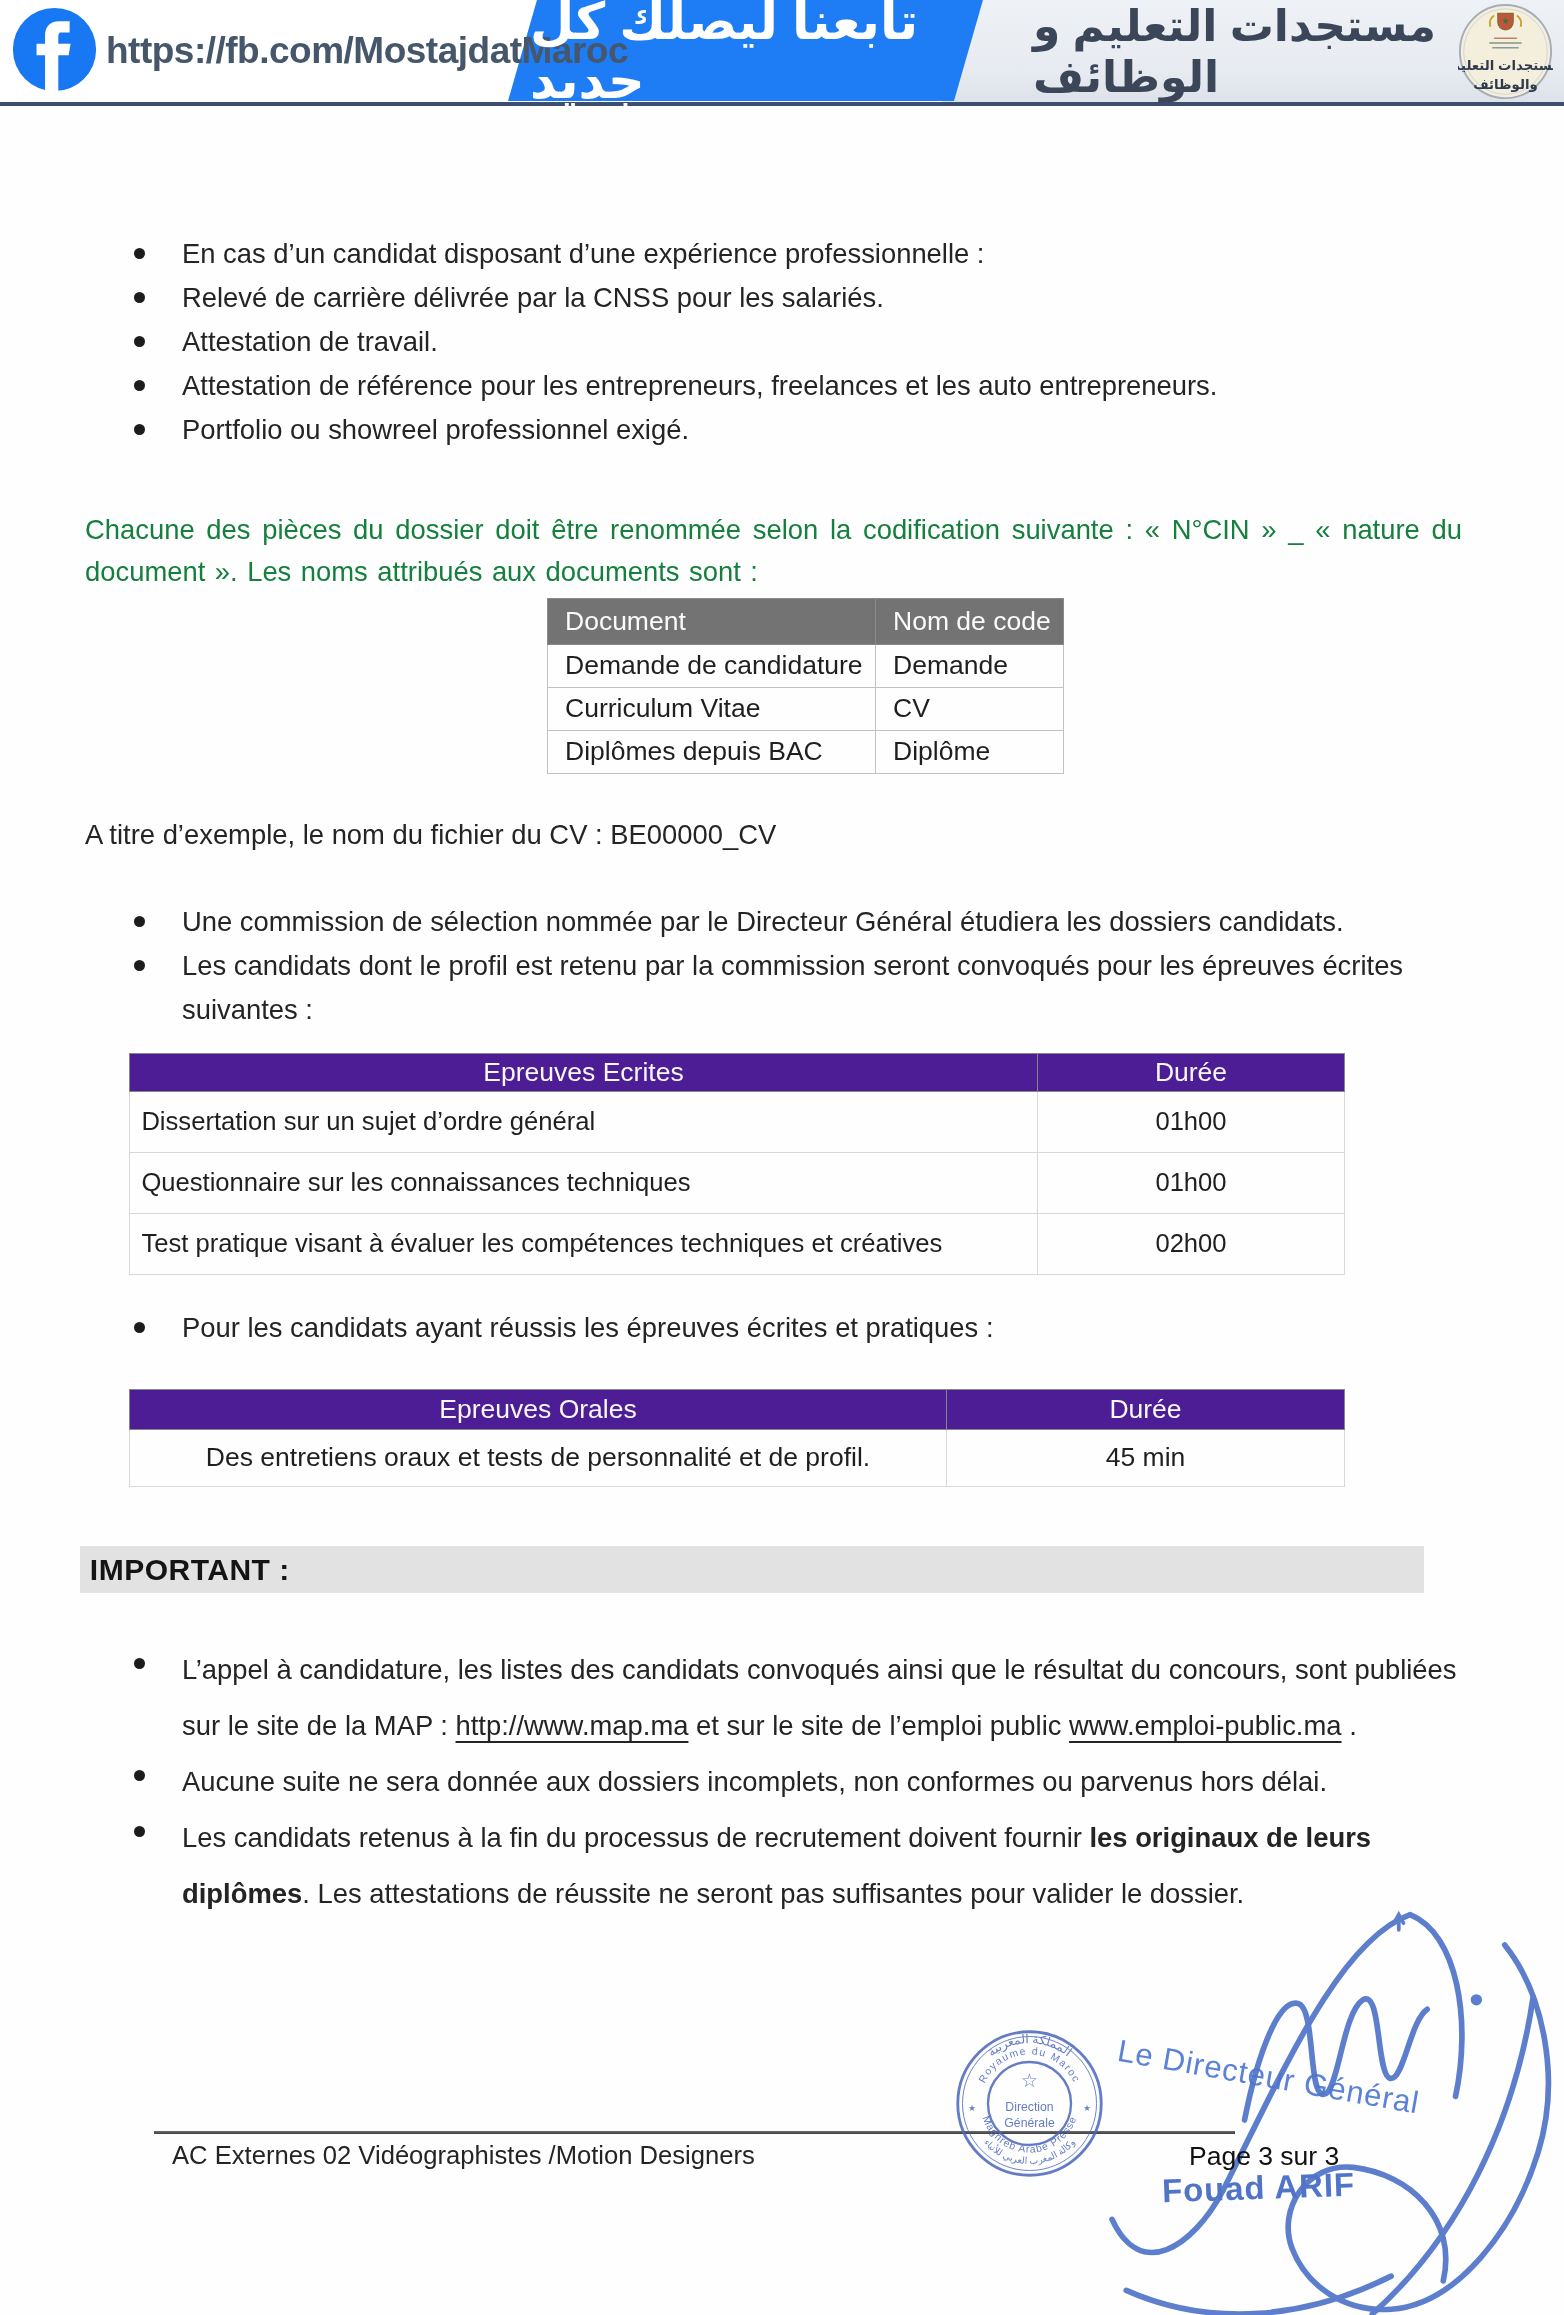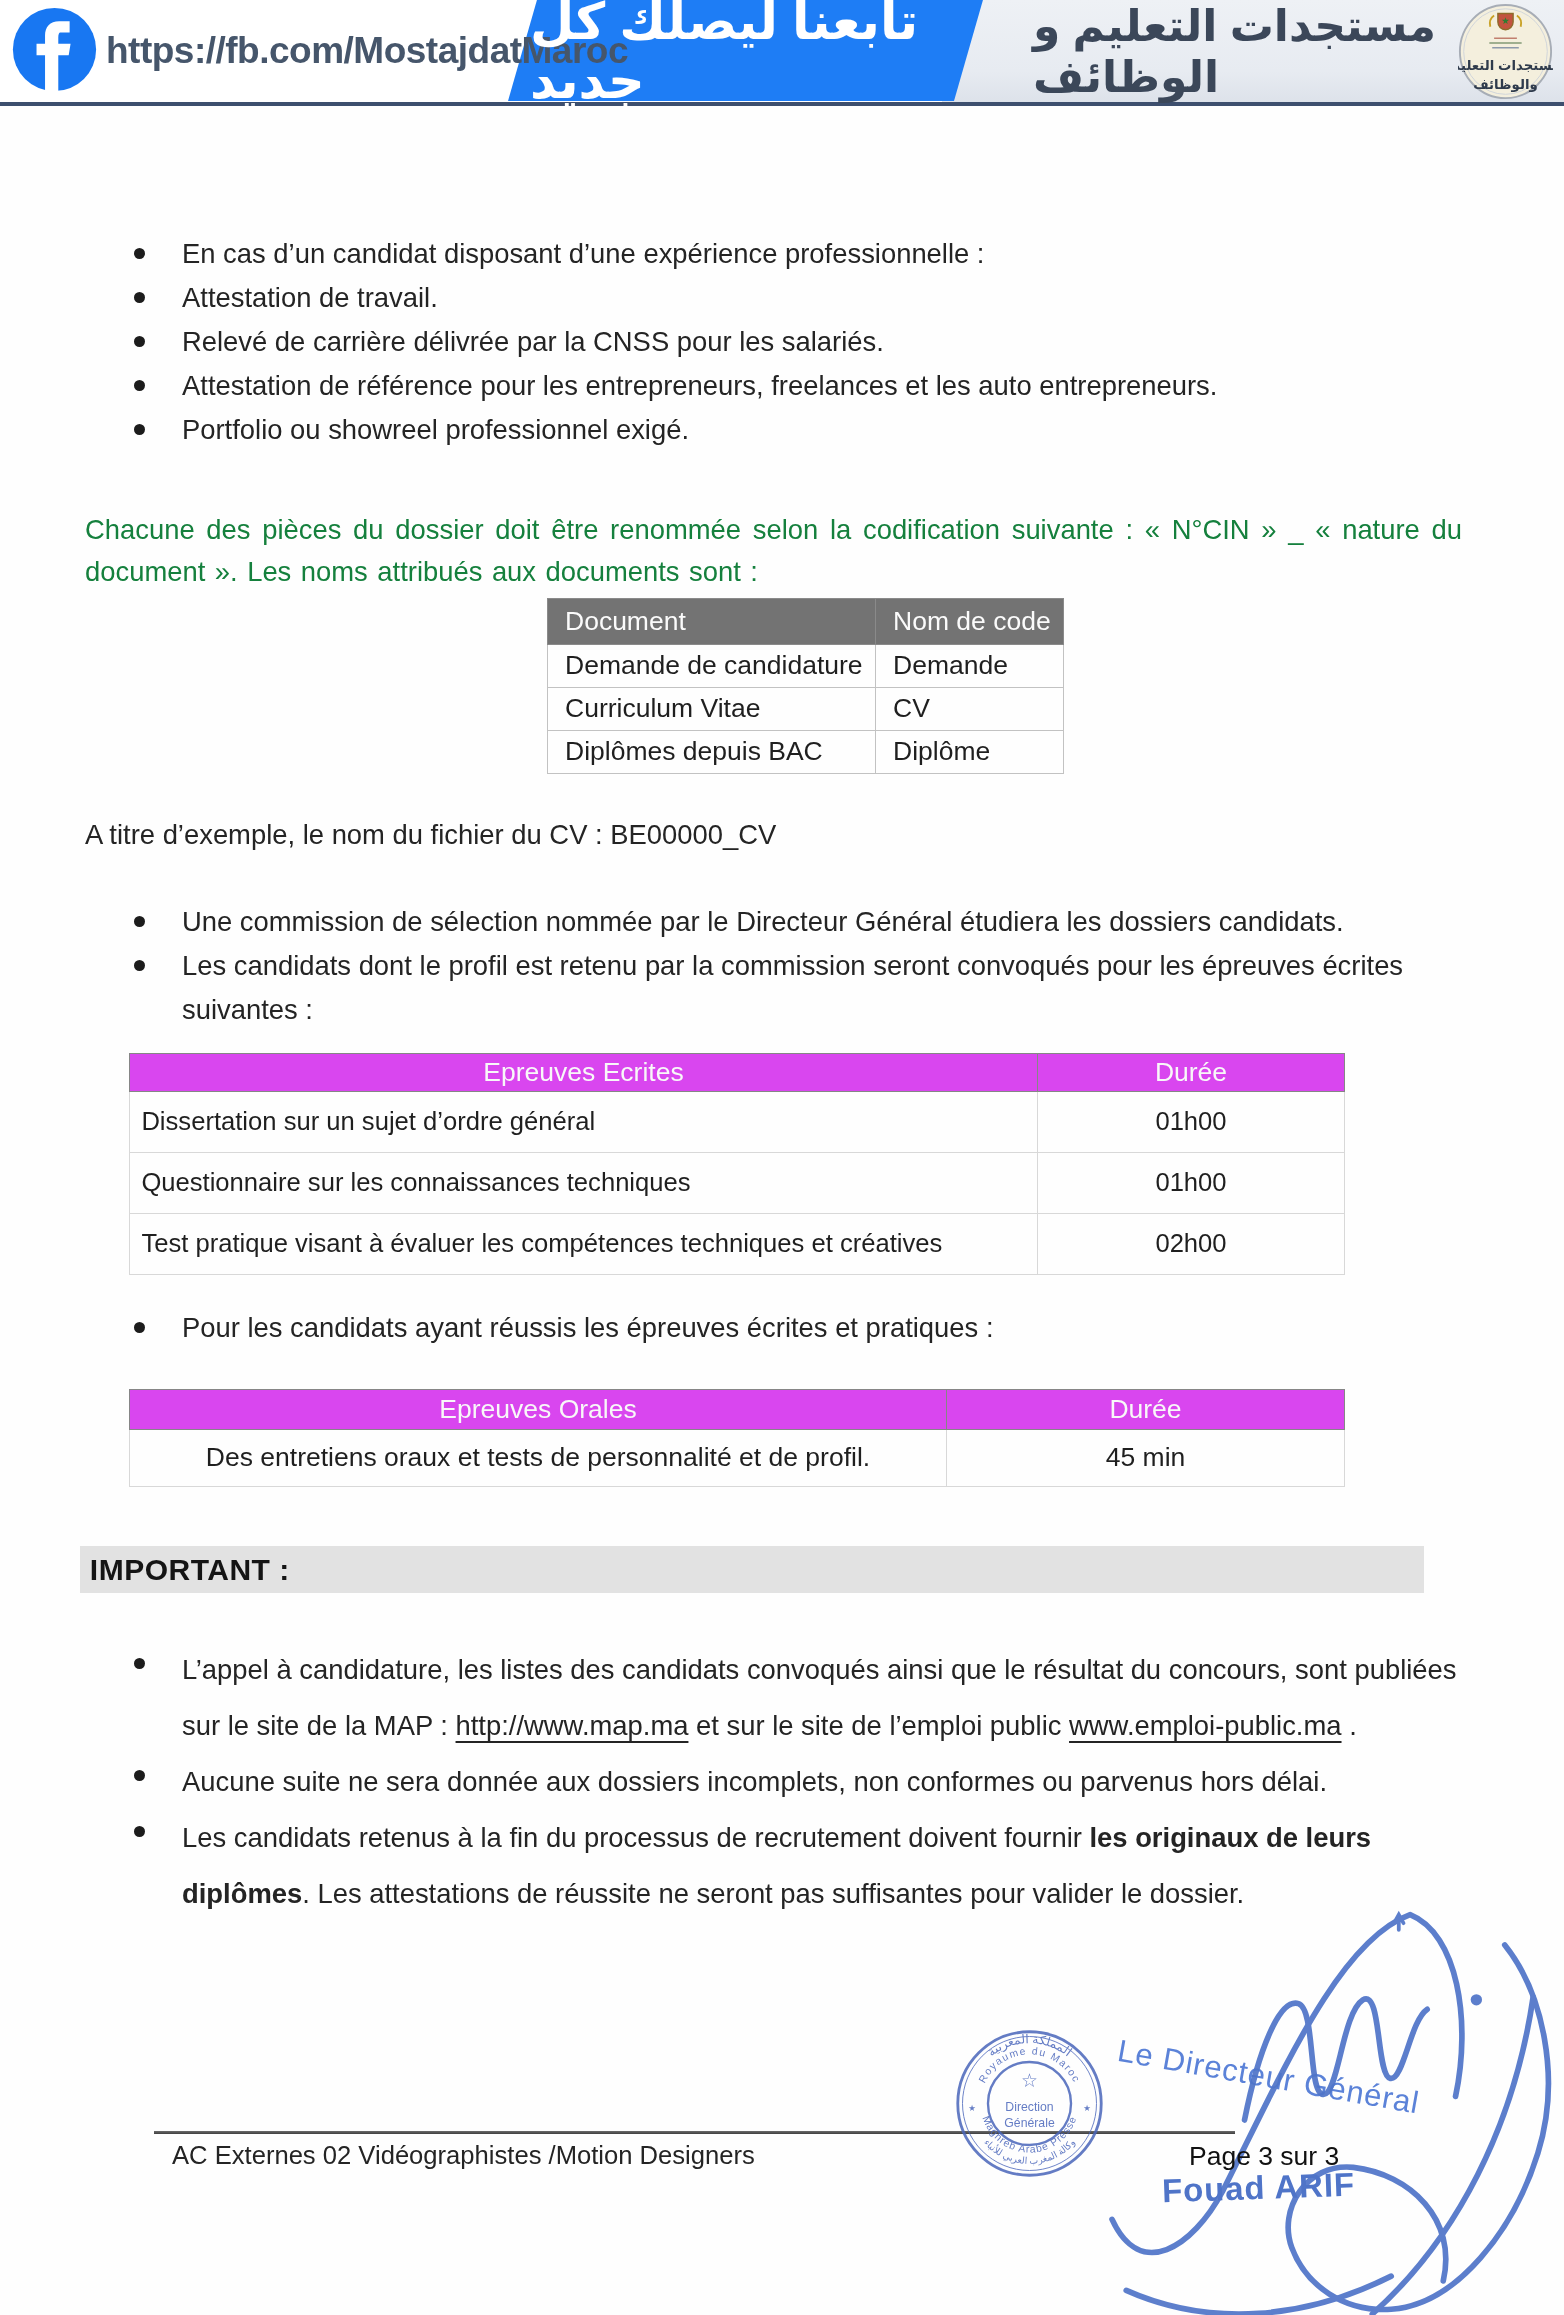--- a/index.html
+++ b/index.html
@@ -71,21 +71,21 @@
     background:#737373; color:#fbfbfb; text-align:left; height:46px; padding:0 0 0 17px;
   }
   .doc-table td {
     height:43px; padding:0 0 0 17px; border:0.9px solid #c2c2c2; color:#1f1f1f;
   }
   .doc-table th:first-child { width:328px; }
   .doc-table tr th { border:0.9px solid #8a8a8a; }
 
   .exam-table { margin-left:44px; width:1216px; table-layout:fixed; }
   .exam-table th {
-    background:#d946ef; color:#f8f8f8; text-align:center; font-size:26.5px;
+    background:#4c1d95; color:#f8f8f8; text-align:center; font-size:26.5px;
     border:0.9px solid #868686;
   }
   .exam-table td { border:0.9px solid #d8d8d8; color:#1f1f1f; }
   .exam-table { border:0.9px solid #bdbdbd; }
   .written { margin-top:21px; }
   .written th { height:38px; }
   .written th:first-child { width:908px; }
   .written td { height:61px; font-size:25.6px; padding-left:11.4px; }
   .written td.dur { text-align:center; padding-left:0; }
   .oral { margin-top:39px; }
@@ -158,22 +158,22 @@
       </g>
       <text x="50" y="69" text-anchor="middle" font-size="14" font-weight="bold" fill="#2f3b4c">مستجدات التعليم</text>
       <text x="50" y="89" text-anchor="middle" font-size="14" font-weight="bold" fill="#2f3b4c">والوظائف</text>
     </svg>
   </header>
 
   <main>
 
     <ul class="bullets m-ul1">
       <li><span>En cas d’un candidat disposant d’une expérience professionnelle :</span></li>
+      <li><span>Relevé de carrière délivrée par la CNSS pour les salariés.</span></li>
       <li><span>Attestation de travail.</span></li>
-      <li><span>Relevé de carrière délivrée par la CNSS pour les salariés.</span></li>
       <li><span>Attestation de référence pour les entrepreneurs, freelances et les auto entrepreneurs.</span></li>
       <li><span>Portfolio ou showreel professionnel exigé.</span></li>
     </ul>
 
     <p class="para m-para">Chacune des pièces du dossier doit être renommée selon la codification suivante : « N°CIN » _ « nature du document ». Les noms attribués aux documents sont :</p>
 
     <table class="doc-table">
       <tbody>
           <tr>
         <th>Document</th>

